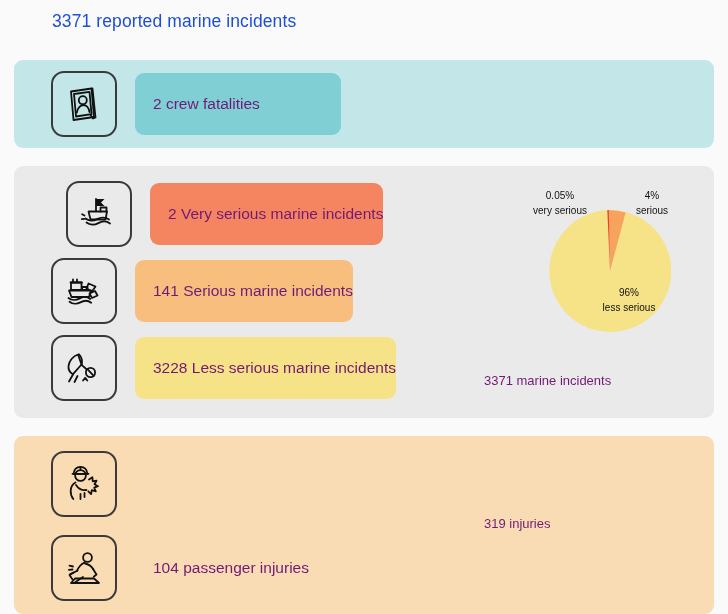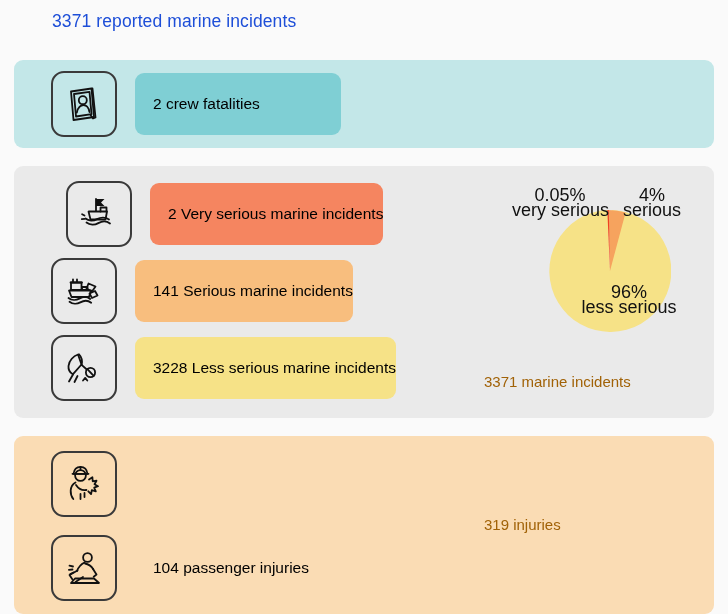--- a/index.html
+++ b/index.html
@@ -71,21 +71,21 @@
 
   .pill {
     margin-left: 18px;
     height: 62px;
     border-radius: 9px;
     display: flex;
     align-items: center;
     box-sizing: border-box;
     padding-left: 18px;
     font-size: 15.5px;
-    color: #000000;
+    color: #701a75;
     white-space: nowrap;
   }
 
   
   .row-fatalities { left: 51px; top: 71px; }
   .row-fatalities .pill { width: 206px; background: #7fcfd4; }
 
   
   .row-very-serious { left: 66px; top: 181px; }
   .row-serious      { left: 51px; top: 258px; justify-content: center; }
@@ -103,34 +103,34 @@
     position: absolute;
     left: 549px;
     top: 210px;
     width: 122px;
     height: 122px;
   }
   .pie-wrap svg { display: block; }
 
   .pie-label {
     position: absolute;
-    font-size: 18px;
+    font-size: 10px;
     line-height: 15px;
     color: #111;
     text-align: center;
     white-space: nowrap;
   }
   .pie-label-very { left: 512px; top: 188px; text-align: center; width: 96px; }
   .pie-label-serious { left: 618px; top: 188px; text-align: center; width: 68px; }
   .pie-label-less { left: 579px; top: 285px; text-align: center; width: 100px; }
 
   .summary {
     position: absolute;
-    font-size: 15px;
-    color: #a16207;
+    font-size: 13px;
+    color: #701a75;
     white-space: nowrap;
   }
   .summary-incidents { left: 484px; top: 373px; }
   .summary-injuries  { left: 484px; top: 516px; }
 </style>
 </head>
 <body>
 
 <div class="page-title">3371 reported marine incidents</div>
 

